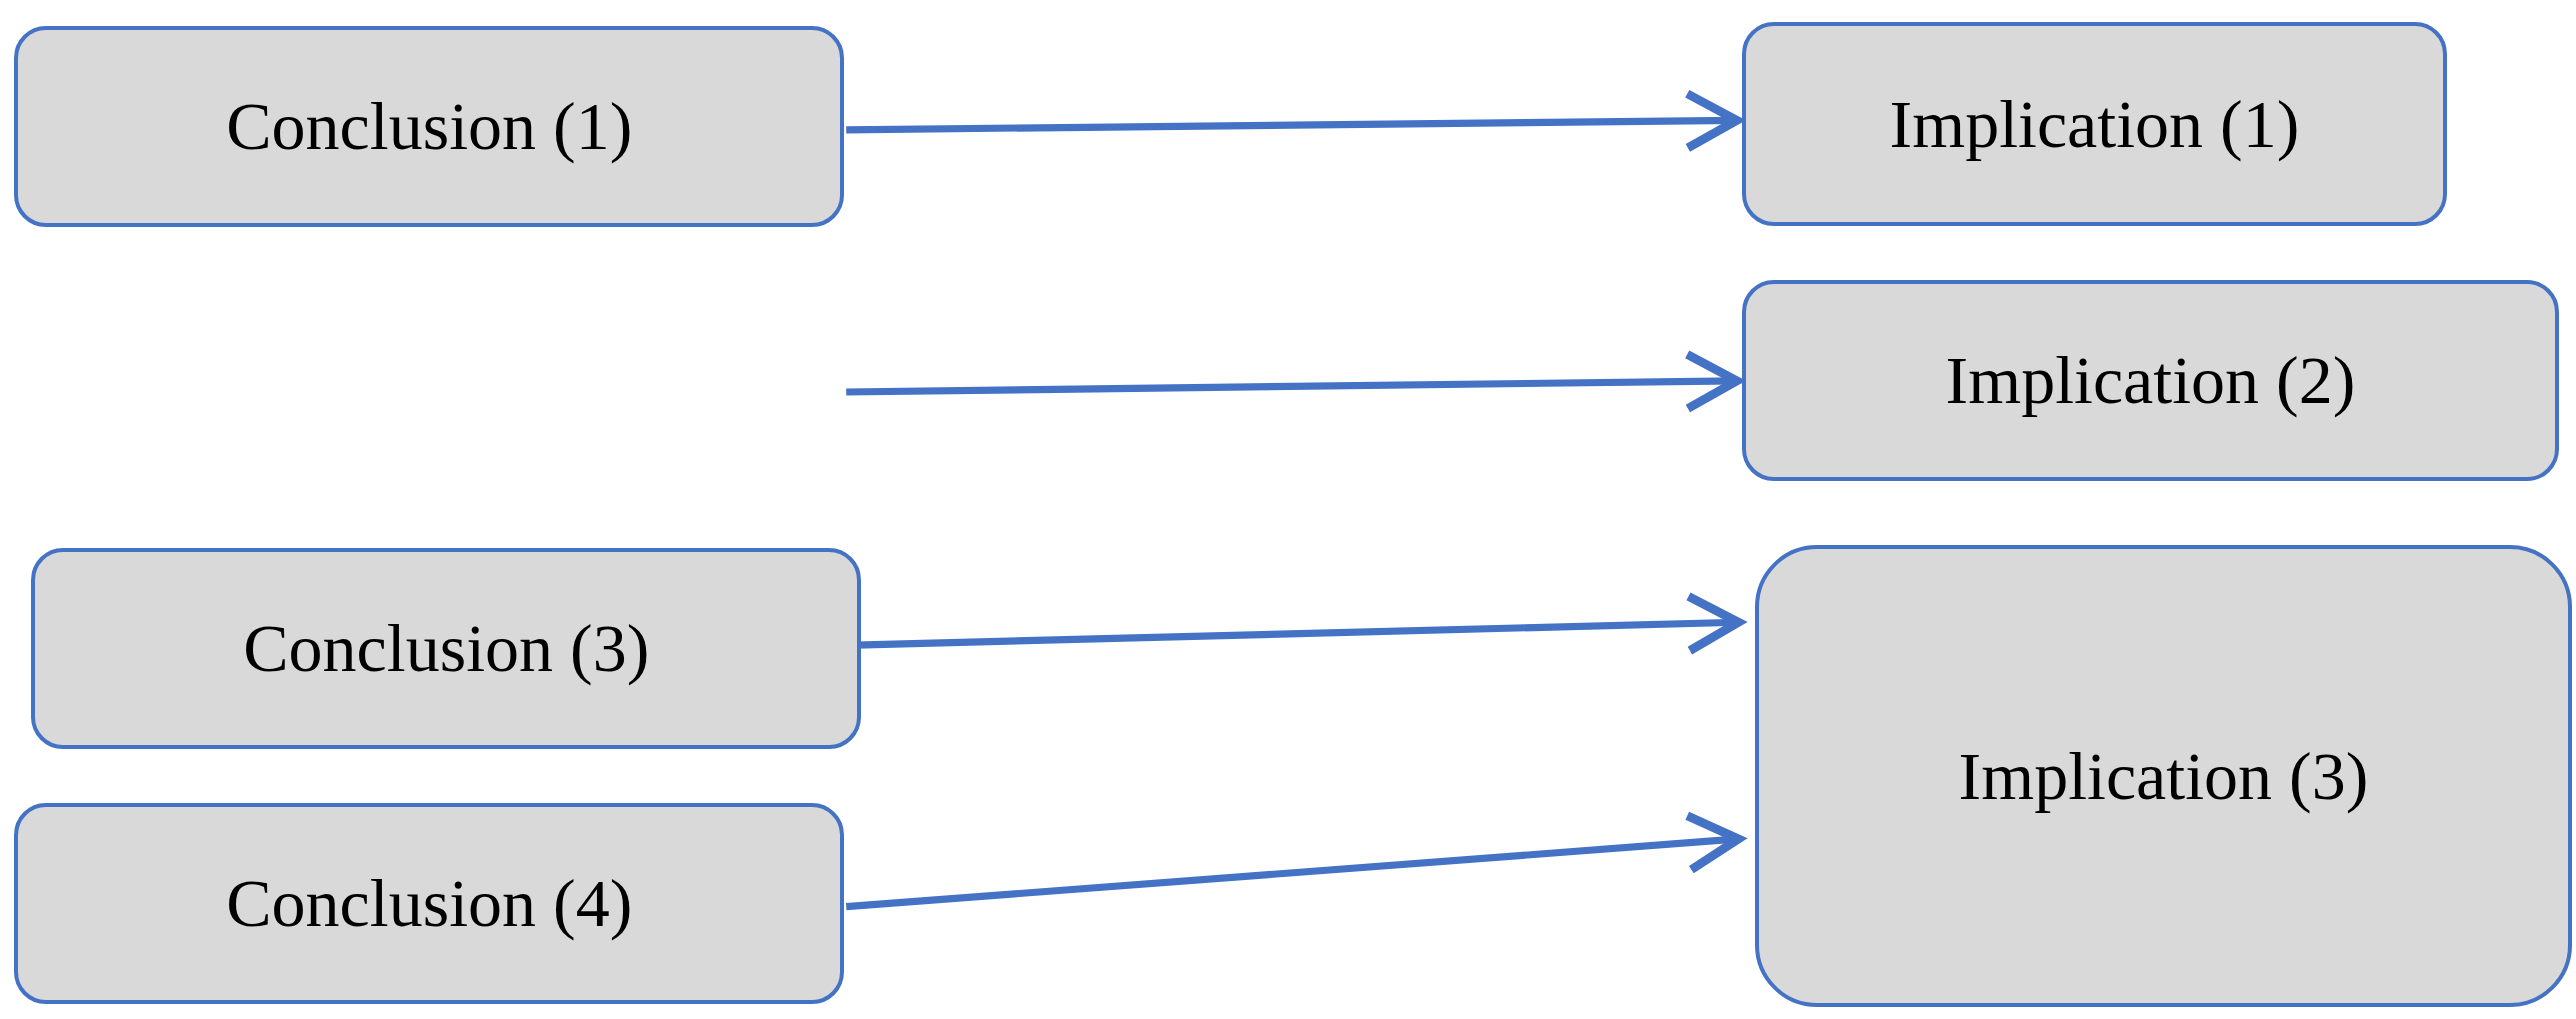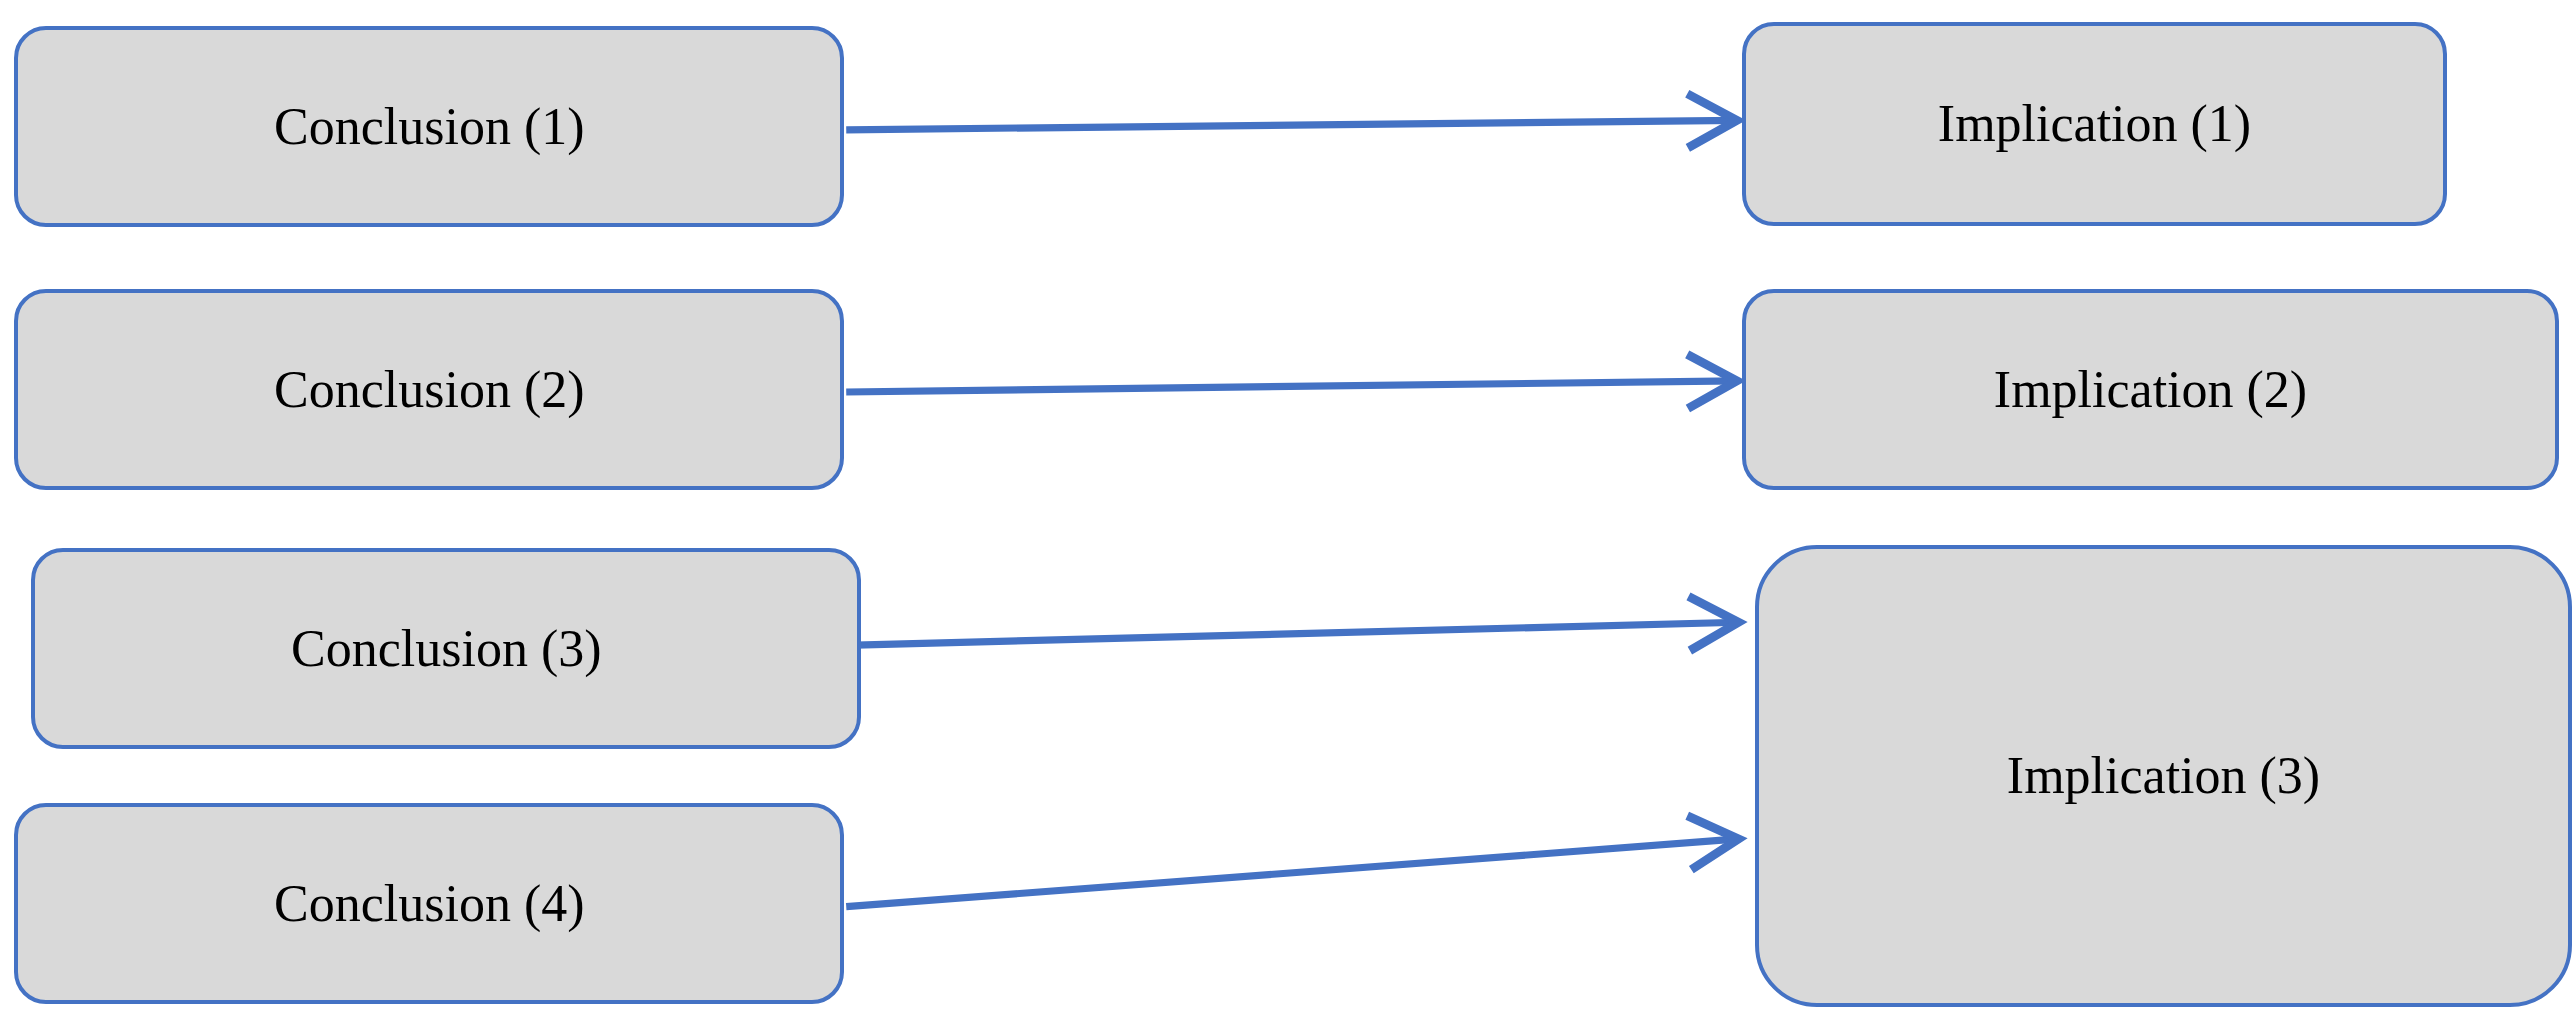--- a/index.html
+++ b/index.html
@@ -20,41 +20,41 @@
     box-sizing: border-box;
     background: var(--box-fill, #d9d9d9);
     border: 4.8px solid var(--box-border, #4472c4);
     display: flex;
     align-items: center;
     justify-content: center;
   }
   .node.small { border-radius: 32px; }
   .node.large { border-radius: 62px; }
   .node-label {
-    font-size: 52px;
+    font-size: 68px;
     line-height: 1.1;
     color: var(--text, #000000);
     text-align: right;
     white-space: nowrap;
   }
   #connector-layer {
     position: absolute;
     left: 0;
     top: 0;
     width: 2576px;
     height: 1019px;
     pointer-events: none;
   }
   
   #node-conclusion-1  { left: 14.3px;   top: 26px;   width: 830px; height: 201px; }
   #node-conclusion-2  { left: 14.3px;   top: 289px;  width: 830px; height: 201px; }
   #node-conclusion-3  { left: 14.3px;   top: 548px;  width: 830px; height: 201px; margin-left: 17px; }
   #node-conclusion-4  { left: 14.3px;   top: 803px; width: 830px; height: 201px; }
   #node-implication-1 { left: 1742px; top: 22px;   width: 705px; height: 204px; }
-  #node-implication-2 { left: 1742px; top: 289px;  width: 817px; height: 201px; }
+  #node-implication-2 { left: 1742px; top: 280px;  width: 817px; height: 201px; }
   #node-implication-3 { left: 1742px; top: 545px;  width: 817px; height: 462px; margin-left: 13px; }
 </style>
 </head>
 <body>
 
 <div id="canvas" style="--bg: #FFFFFF; --box-fill: #D9D9D9; --box-border: #4472C4; --arrow: #4472C4; --text: #000000;">
 
   <svg id="connector-layer" viewBox="0 0 3233 1279" xmlns="http://www.w3.org/2000/svg">
       <g>
         <line x1="1062" y1="163" x2="2180" y2="151" stroke="var(--arrow)" stroke-width="9"></line>
@@ -70,23 +70,20 @@
       </g>
       <g>
         <line x1="1062" y1="1138" x2="2182" y2="1053" stroke="var(--arrow)" stroke-width="9"></line>
         <polyline points="2122.7507418920122,1091.5943702326263 2182,1053 2117.6048258609953,1023.7893590004045" fill="none" stroke="var(--arrow)" stroke-width="11"></polyline>
       </g>
     </svg>
 
   <div class="node small" id="node-conclusion-1">
     <span class="node-label">Conclusion (1)</span>
   </div>
-  <div class="node small" id="node-conclusion-2">
-    <span class="node-label">Conclusion (2)</span>
-  </div>
   <div class="node small" id="node-conclusion-3">
     <span class="node-label">Conclusion (3)</span>
   </div>
   <div class="node small" id="node-conclusion-4">
     <span class="node-label">Conclusion (4)</span>
   </div>
 
   <div class="node small" id="node-implication-1">
     <span class="node-label">Implication (1)</span>
   </div>

